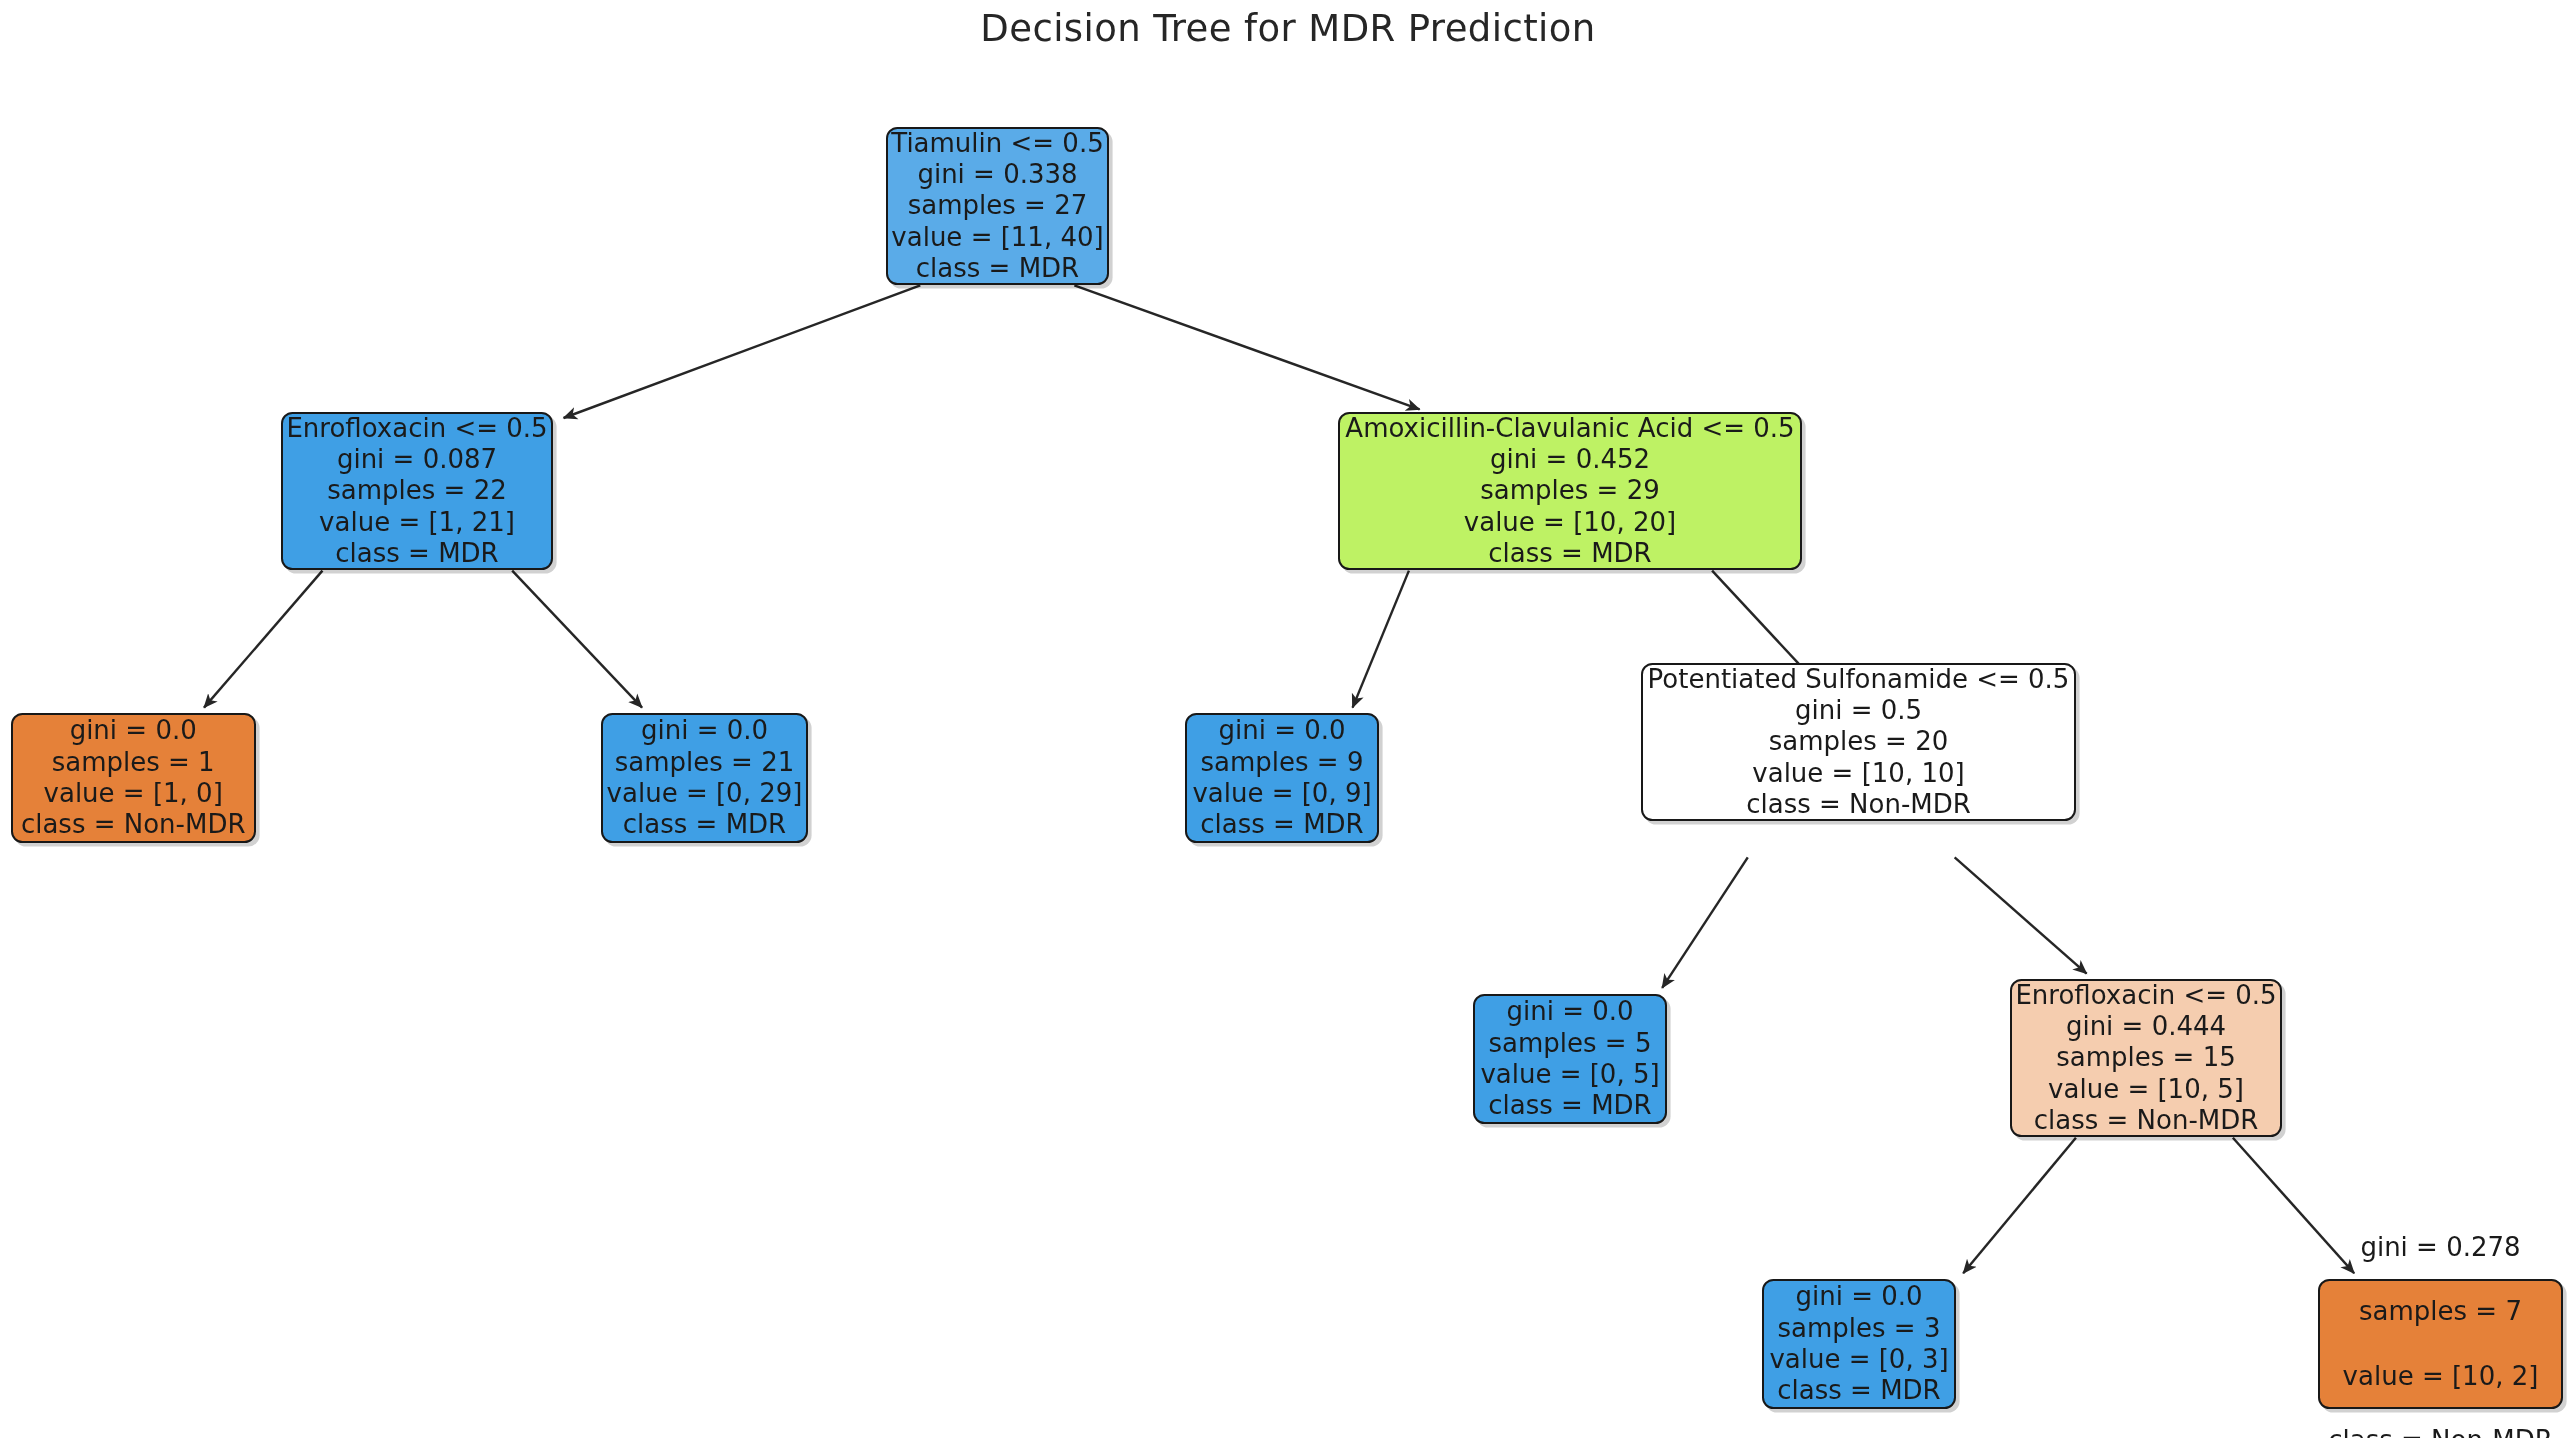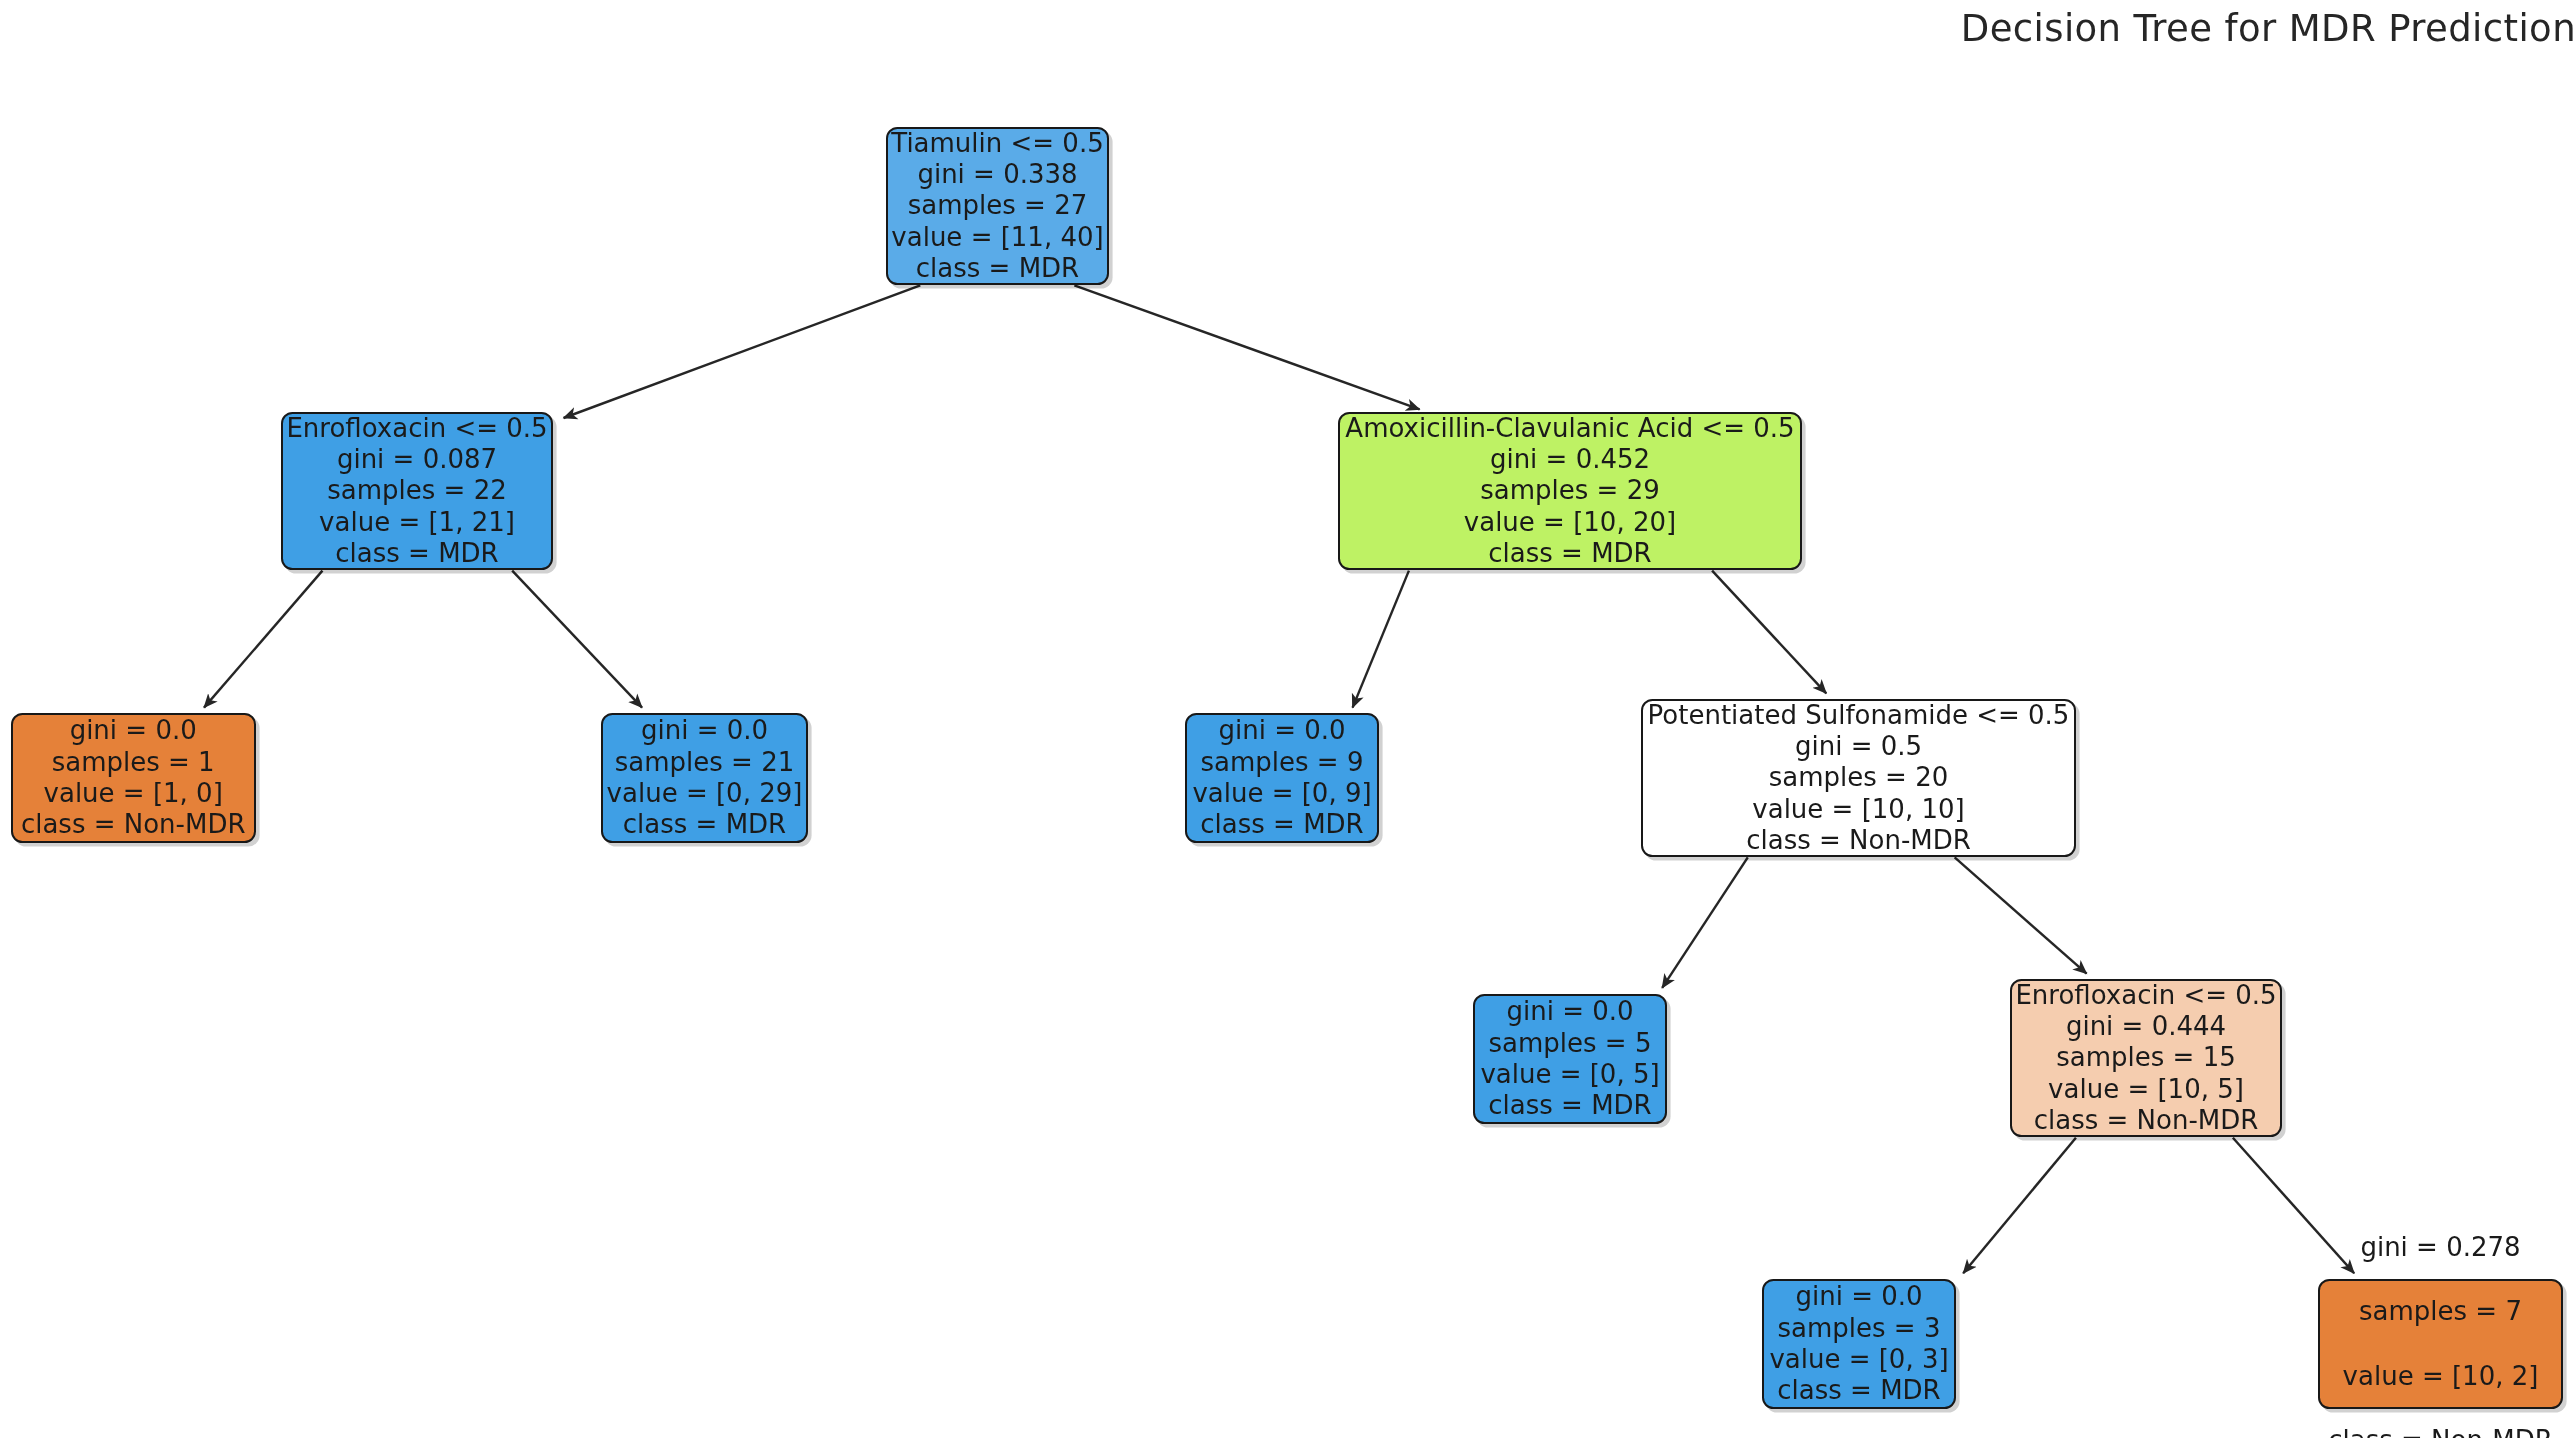--- a/index.html
+++ b/index.html
@@ -13,21 +13,21 @@
     height: 1438px;
     background: #ffffff;
     font-family: "DejaVu Sans", sans-serif;
     overflow: hidden;
   }
   #title {
     position: absolute;
     left: 0;
     top: 7.1px;
     width: 2576px;
-    text-align: right;
+    text-align: center;
     font-size: 37px;
     color: #262626;
     font-weight: 400;
     letter-spacing: 0.4px;
   }
   #edges {
     position: absolute;
     left: 0; top: 0;
     width: 2576px;
     height: 1438px;
@@ -112,21 +112,21 @@
         <span class="line">samples = 29</span>
         <span class="line">value = [10, 20]</span>
         <span class="line">class = MDR</span>
       </div>
       <div class="node" style="left: 1185px; top: 713px; width: 194px; height: 130px; background: rgb(63, 159, 229); border-color: rgb(24, 24, 24);">
         <span class="line">gini = 0.0</span>
         <span class="line">samples = 9</span>
         <span class="line">value = [0, 9]</span>
         <span class="line">class = MDR</span>
       </div>
-      <div class="node" style="left: 1641px; top: 699px; width: 435px; height: 158px; background: rgb(255, 255, 255); border-color: rgb(24, 24, 24);">
+      <div class="node" style="left: 1641px; top: 663px; width: 435px; height: 158px; background: rgb(255, 255, 255); border-color: rgb(24, 24, 24);">
         <span class="line">Potentiated Sulfonamide &lt;= 0.5</span>
         <span class="line">gini = 0.5</span>
         <span class="line">samples = 20</span>
         <span class="line">value = [10, 10]</span>
         <span class="line">class = Non-MDR</span>
       </div>
       <div class="node" style="left: 1473px; top: 994px; width: 194px; height: 130px; background: rgb(63, 159, 229); border-color: rgb(24, 24, 24);">
         <span class="line">gini = 0.0</span>
         <span class="line">samples = 5</span>
         <span class="line">value = [0, 5]</span>

